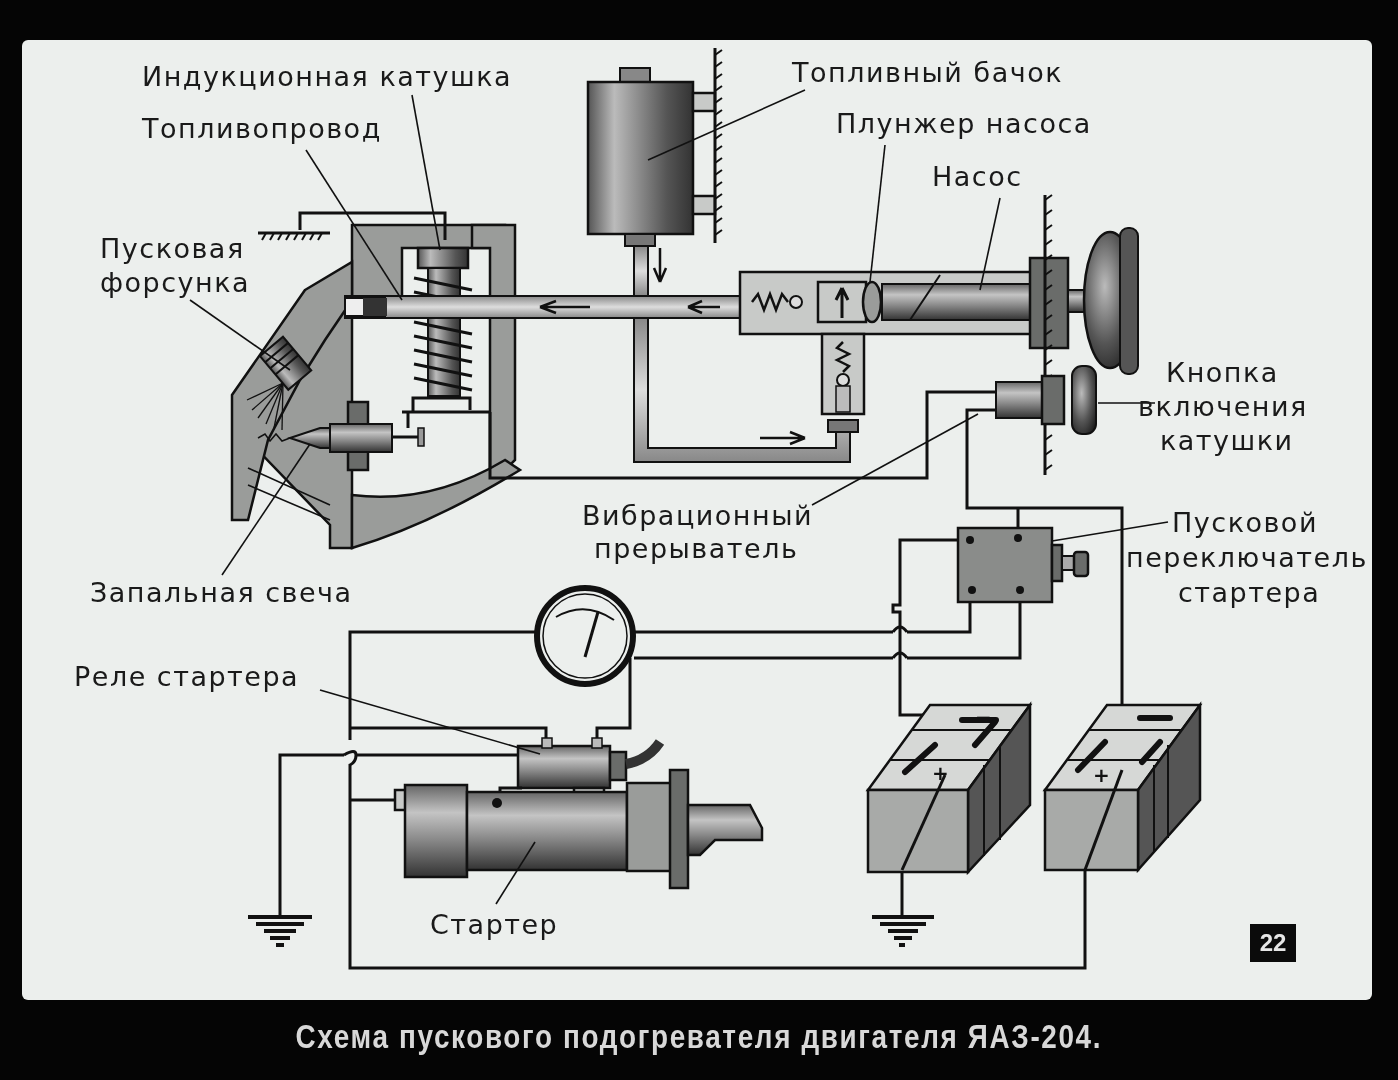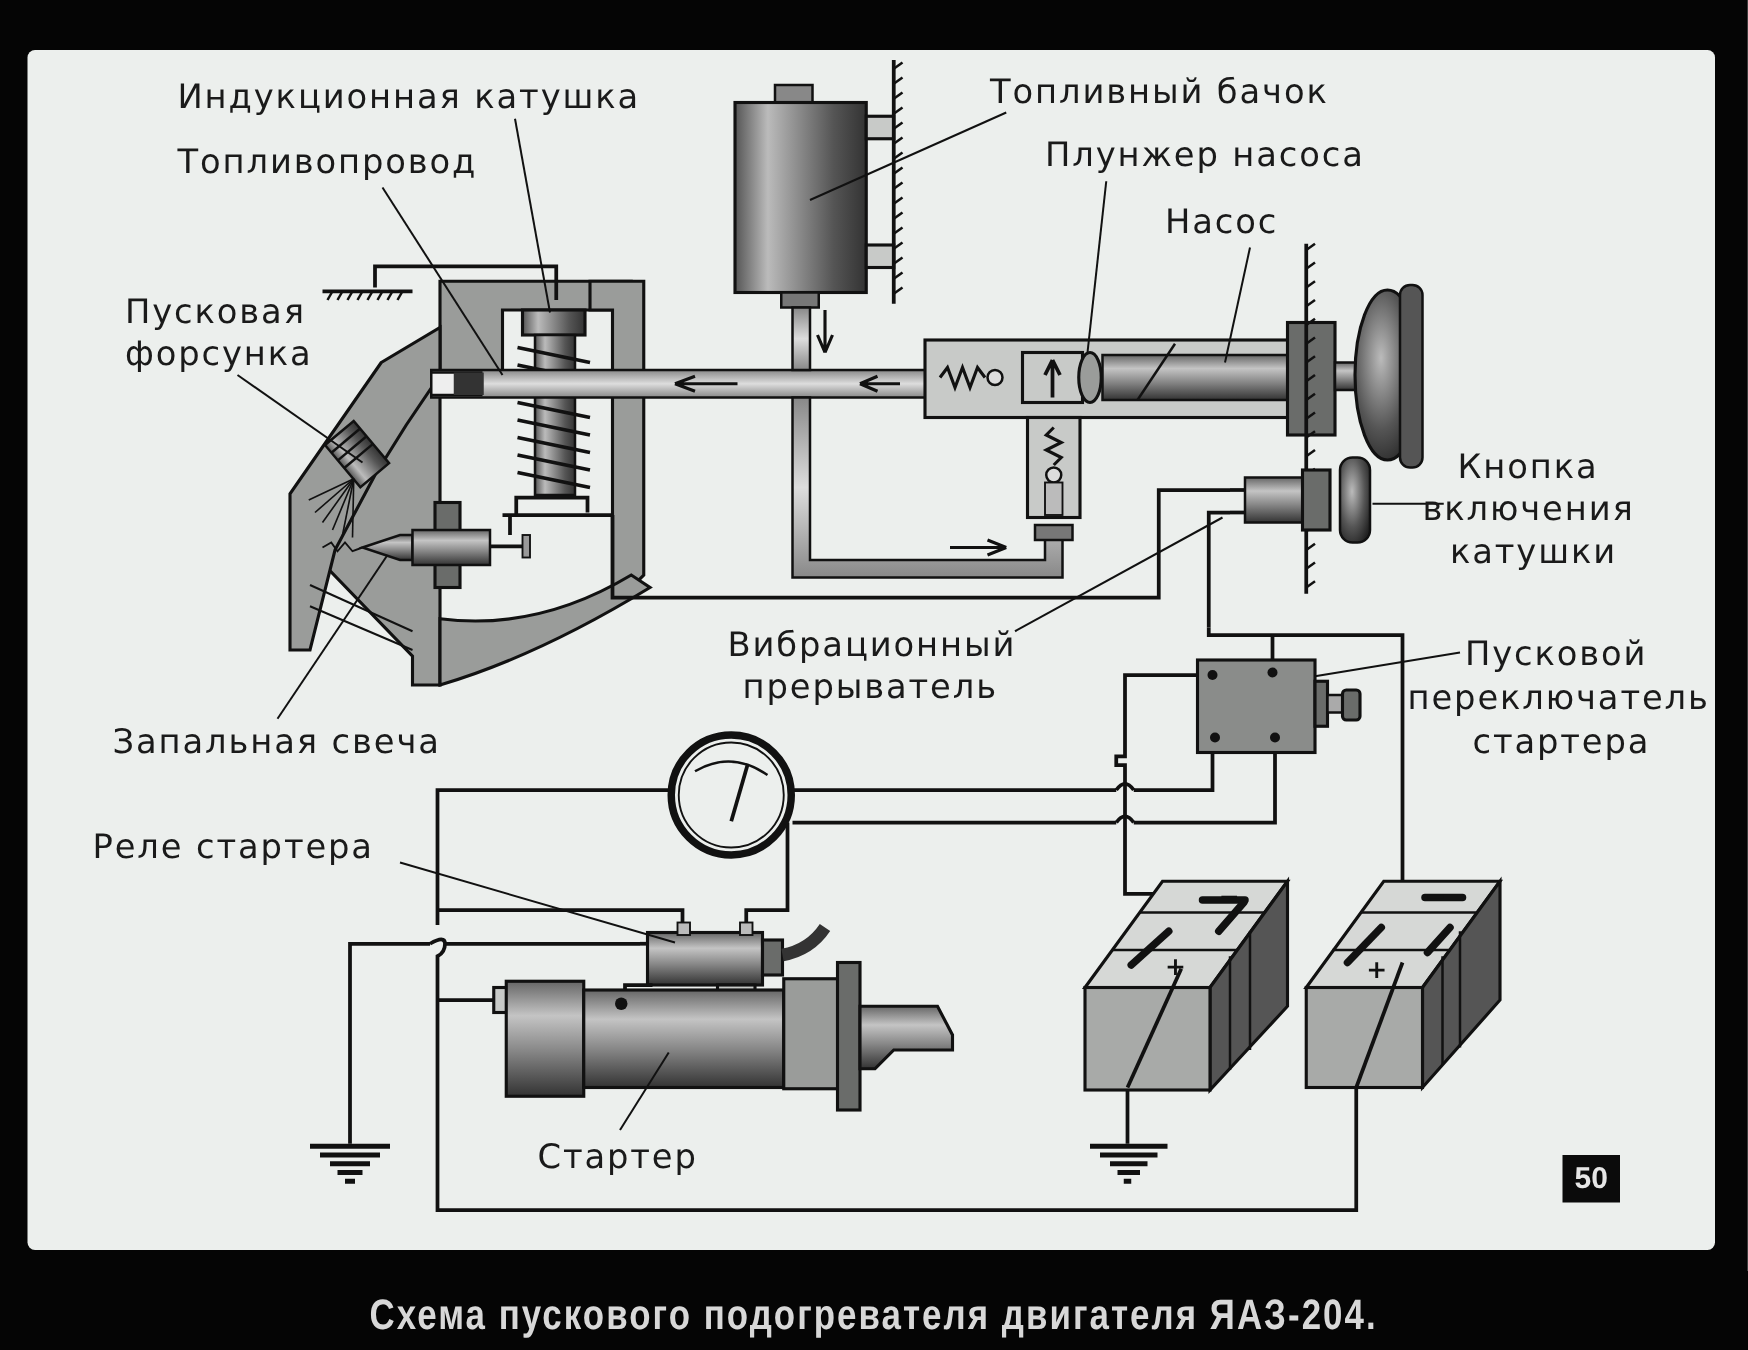--- a/index.html
+++ b/index.html
@@ -6,21 +6,21 @@
   body { width: 1398px; height: 1080px; position: relative; overflow: hidden; font-family: "DejaVu Sans", sans-serif; }
   #slide { position: absolute; left: 22px; top: 40px; width: 1350px; height: 960px; background: #ecefed; border-radius: 6px; }
   #diagram { position: absolute; left: 0; top: 0; }
   .lbl { font-family: "DejaVu Sans", sans-serif; font-size: 27px; fill: #1a1a1a; letter-spacing: 1.5px; }
   .wire { stroke: #111; stroke-width: 3; fill: none; }
   .leader { stroke: #111; stroke-width: 1.6; fill: none; }
   .part { fill: #9a9c9a; stroke: #111; stroke-width: 2.5; }
   .part-dark { fill: #6a6c6a; stroke: #111; stroke-width: 2.5; }
   .part-light { fill: #c8cac8; stroke: #111; stroke-width: 2.5; }
   .hatch { stroke: #111; stroke-width: 2; }
-  #caption { position: absolute; left: 0; top: 1000px; width: 1398px; height: 72px; display: flex; align-items: flex-end; justify-content: center; }
+  #caption { position: absolute; left: 0; top: 1000px; width: 1398px; height: 72px; display: flex; align-items: center; justify-content: center; }
   #caption span { font-family: "Liberation Sans", sans-serif; font-weight: bold; font-size: 34px; color: #d8d8d8; letter-spacing: 2px; transform: scaleX(0.82); display: inline-block; margin-left: 0px; }
   #page-num { position: absolute; left: 1250px; top: 924px; width: 46px; height: 38px; background: #0b0b0b; color: #e6e6e6; font-family: "Liberation Sans", sans-serif; font-weight: bold; font-size: 24px; display: flex; align-items: center; justify-content: center; }
 </style>
 </head>
 <body>
 
 <div id="slide">
 <svg id="diagram" width="1350" height="960" viewBox="22 40 1350 960">
   <defs>
     <linearGradient id="cyl" x1="0" y1="0" x2="1" y2="0">
@@ -340,17 +340,17 @@
     <text class="lbl" x="1172" y="532">Пусковой</text>
     <text class="lbl" x="1126" y="567">переключатель</text>
     <text class="lbl" x="1178" y="602">стартера</text>
     <text class="lbl" x="90" y="602">Запальная свеча</text>
     <text class="lbl" x="74" y="686">Реле стартера</text>
     <text class="lbl" x="430" y="934">Стартер</text>
   </g>
 </svg>
 </div>
 
-<div id="page-num">50</div>
+<div id="page-num">22</div>
 
 <div id="caption">
   <span>Схема пускового подогревателя двигателя ЯАЗ-204.</span>
 </div>
 
 </body></html>

